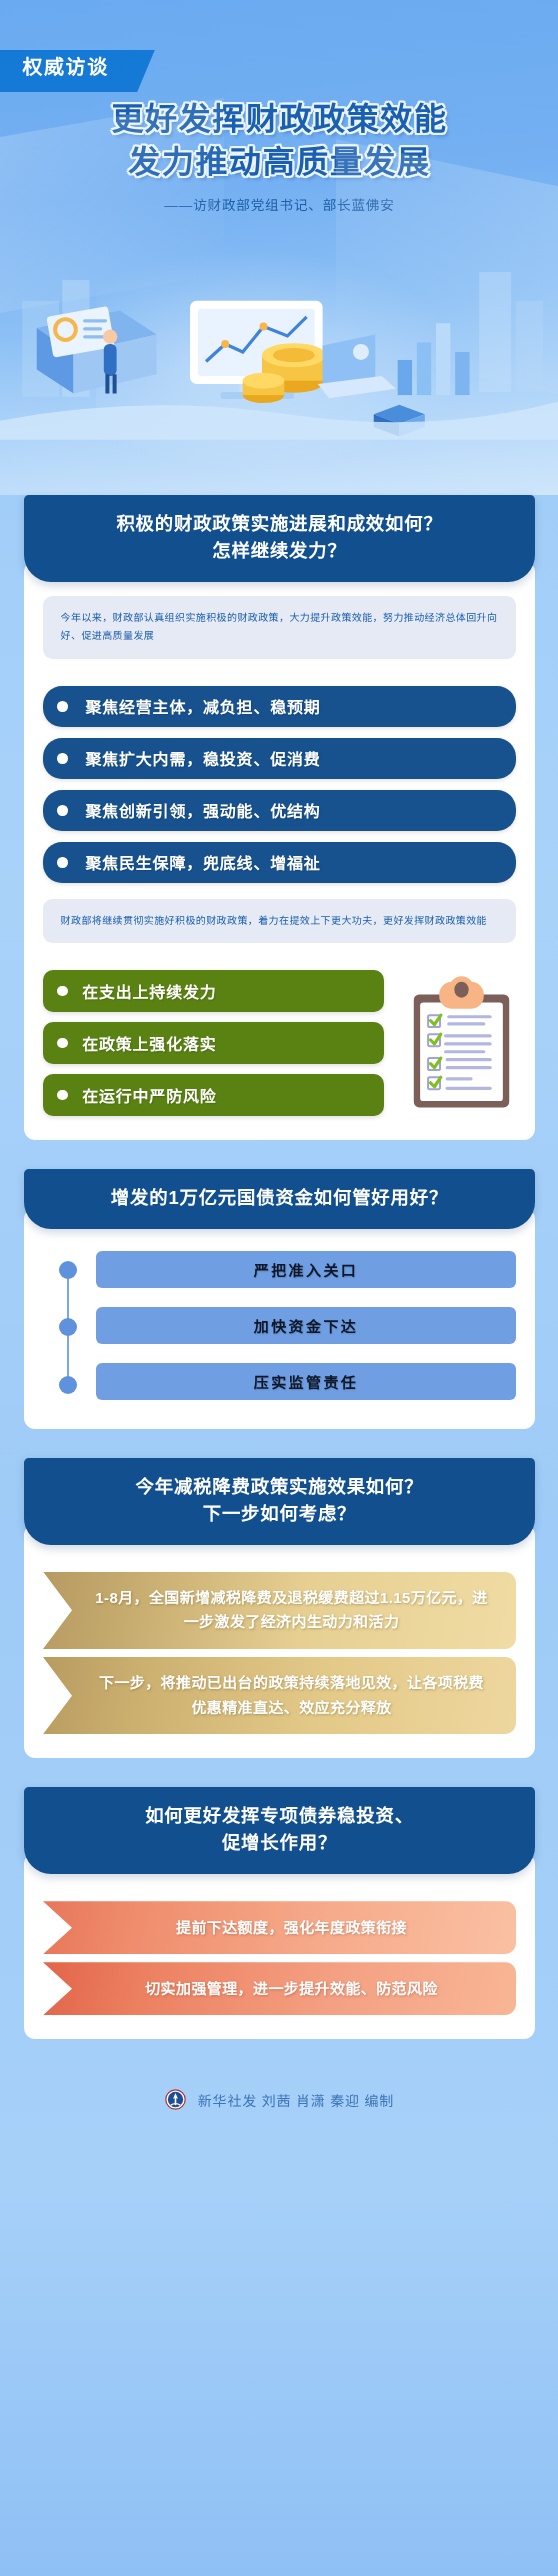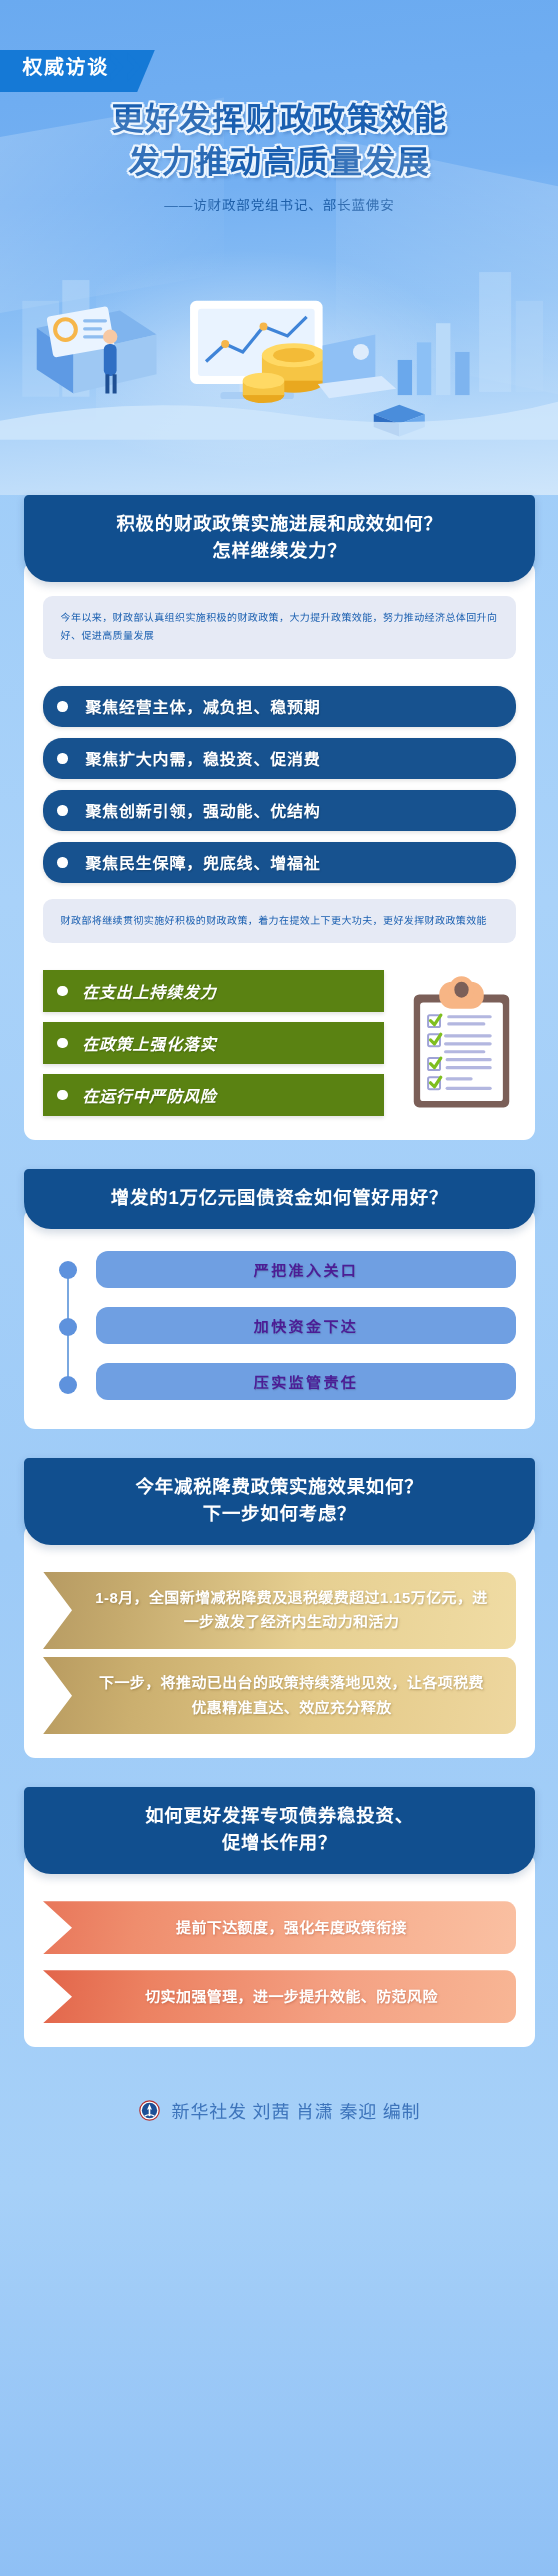--- a/index.html
+++ b/index.html
@@ -117,21 +117,21 @@
   .pill {
     position: relative;
     display: flex; align-items: center;
     border-radius: 19px;
     padding: 8.8px 14.4px;
     color: #fff;
     font-size: 16px; font-weight: bold; letter-spacing: 0.8px;
     box-shadow: 0 1.6px 4px rgba(0,0,0,.12);
   }
   .pill.blue  { background: #17528f; }
-  .pill.green { background: #5a8212; border-radius: 0; font-style: italic; }
+  .pill.green { background: #5a8212; border-radius: 10px; }
   .dot {
     width: 10.4px; height: 10.4px; border-radius: 50%;
     background: #fff; flex: 0 0 10.4px; margin-right: 17.6px;
   }
   .pill.green .dot { margin-right: 14.4px; }
   .pill-text { text-shadow: 0.8px 0.8px 1.6px rgba(0,0,0,.18); }
 
   
   .green-wrap { position: relative; }
   .green-wrap .pill-list { width: 72%; }
@@ -142,25 +142,25 @@
   .tl-rail { position: relative; width: 53px; flex: 0 0 53px; }
   .tl-line {
     position: absolute; left: 24px; top: 17.6px; bottom: 19px;
     width: 2.4px; background: #7aa8e0;
   }
   .tl-nodes { position: absolute; left: 16px; top: 0; bottom: 0; width: 18.4px; }
   .tl-node { position: absolute; width: 18.4px; height: 18.4px; border-radius: 50%; background: #5e92dd; }
   .tl-btns { flex: 1; display: flex; flex-direction: column; gap: 19px; }
   .tl-btn {
     background: #6f9fe2;
-    color: #4c1d95;
+    color: #0f172a;
     font-size: 15px; font-weight: bold; letter-spacing: 2.4px;
     text-align: center;
     padding: 8px 6.4px;
-    border-radius: 12px;
+    border-radius: 6px;
     text-shadow: 0.8px 0.8px 1.6px rgba(0,0,0,.16);
   }
 
   
   .ribbons { margin-top: 12.8px; display: flex; flex-direction: column; gap: 8px; }
   .ribbon {
     position: relative;
     color: #fff;
     font-size: 15px; font-weight: bold;
     line-height: 1.62;
@@ -169,29 +169,29 @@
     padding: 14.4px 27px 14.4px 51px;
     border-radius: 0 11.2px 11.2px 0;
     clip-path: polygon(0 0, 100% 0, 100% 100%, 0 100%, 29px 50%);
     text-shadow: 0.8px 0.8px 2.4px rgba(90,60,10,.35);
   }
   .ribbon.gold { background: linear-gradient(100deg, #b69a62 0%, #c6ab6e 18%, #e6cf91 55%, #f0dca4 100%); }
   .ribbon.gold2 { background: linear-gradient(100deg, #b89b60 0%, #cbaf6f 20%, #e3c987 58%, #eed79f 100%); }
   .ribbon.coral { background: linear-gradient(100deg, #e8765a 0%, #ef8d6d 20%, #f6ab8b 60%, #fac0a2 100%);
                   text-shadow: 0.8px 0.8px 2.4px rgba(140,50,25,.35); }
   .ribbon.coral2{ background: linear-gradient(100deg, #e2654a 0%, #ec8161 22%, #f4a183 62%, #f8b695 100%);
-                  text-shadow: 0.8px 0.8px 2.4px rgba(140,50,25,.35); margin-top: 8px; }
+                  text-shadow: 0.8px 0.8px 2.4px rgba(140,50,25,.35); }
 
   
   .footer {
     display: flex; align-items: center; justify-content: center;
     gap: 12px;
     padding: 21px 0 27px;
     color: #3d74bb;
-    font-size: 18px;
+    font-size: 14px;
     letter-spacing: 0.8px;
   }
   .xinhua-logo { width: 21px; height: 21px; flex: 0 0 21px; }
 </style>
 </head>
 <body>
 
 <div class="page">
 
   <div class="hero">

